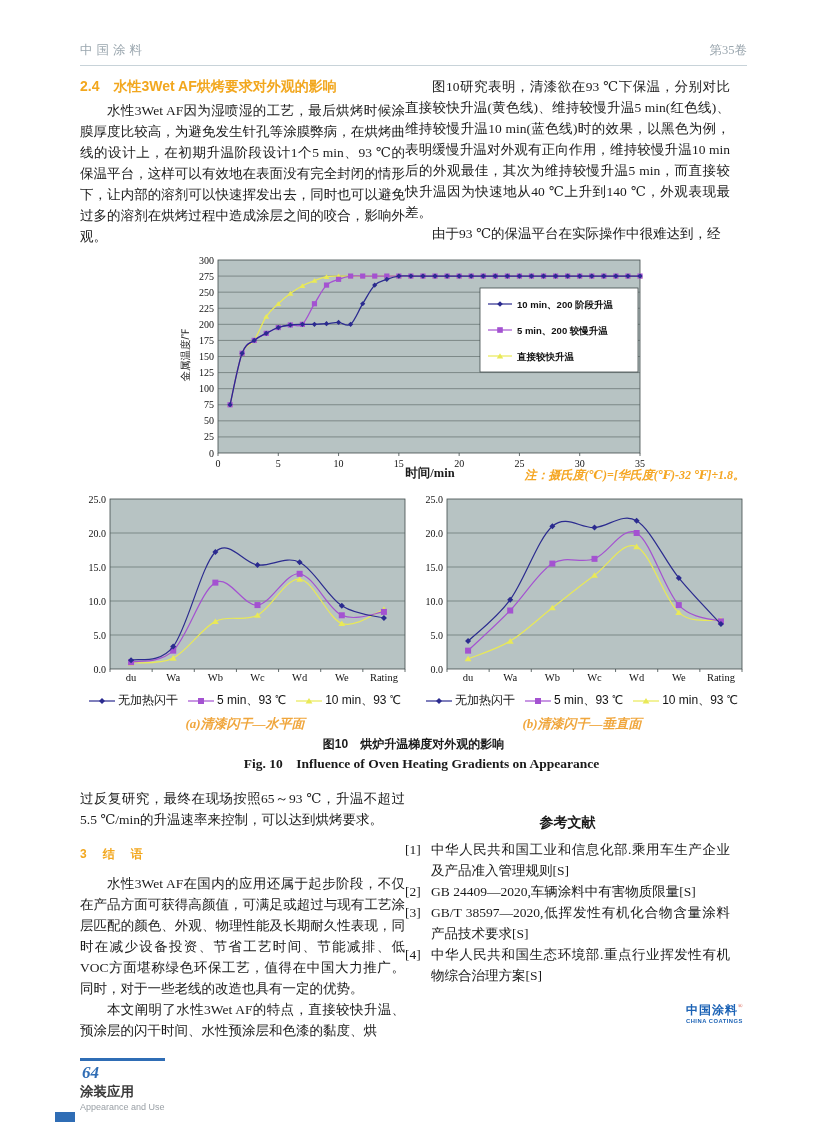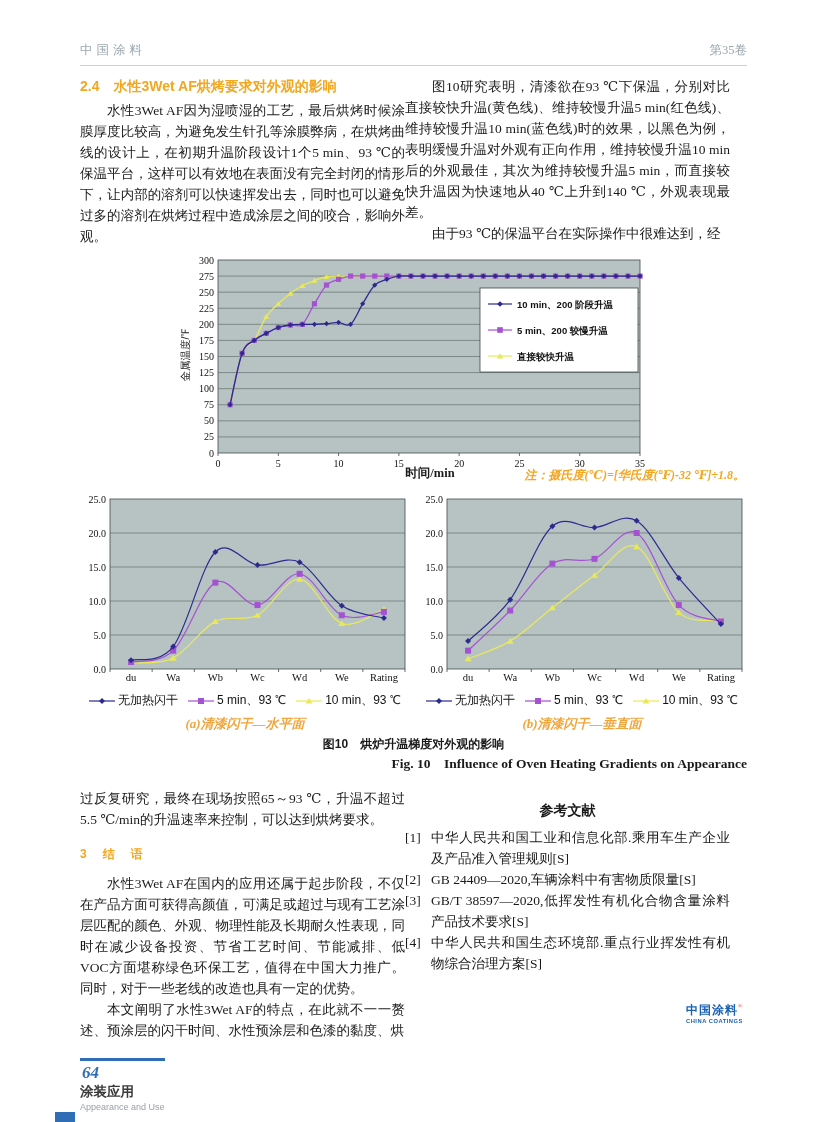--- a/index.html
+++ b/index.html
@@ -30,25 +30,25 @@
   
   .charts-row{position:absolute;top:495px;left:80px;width:667px;display:flex;gap:7px;}
   .chart-block{width:330px;text-align:center;}
   .chart-block svg{display:block;}
   .sc-legend{display:flex;justify-content:center;align-items:center;gap:10px;margin-top:5px;
              font-size:12px;font-family:"Liberation Sans",sans-serif;color:#111;text-align:center;}
   .sc-legend .ent{display:flex;align-items:center;gap:3px;}
   .sub-cap{margin-top:6px;color:#F0A63C;font-weight:bold;font-size:13px;font-style:italic;}
   .figcap-cn{position:absolute;top:736px;left:80px;width:667px;text-align:center;
              font-weight:bold;font-size:12px;}
-  .figcap-en{position:absolute;top:755px;left:80px;width:667px;text-align:right;
+  .figcap-en{position:absolute;top:755px;left:88px;width:667px;text-align:center;
              font-weight:bold;font-size:13.5px;font-family:"Liberation Serif",serif;}
   
   .cols-bottom{top:788px;height:268px;overflow:hidden;}
-  .refs-h{text-align:center;font-weight:bold;font-size:14px;margin:12px 0 6px 0;
+  .refs-h{text-align:center;font-weight:bold;font-size:14px;margin:24px 0 6px 0;
           font-family:"Liberation Sans",sans-serif;}
   .ref{display:flex;font-size:13.5px;line-height:21px;text-align:justify;}
   .ref .rn{width:26px;flex:none;}
   .ref .rt{flex:1;}
   
   .logo{position:absolute;left:686px;top:1000px;color:#1B62B5;text-align:left;line-height:1.1;}
   .logo .cn{font-weight:bold;font-size:12px;letter-spacing:1px;font-family:"Liberation Sans",sans-serif;}
   .logo .reg{color:#d04030;font-size:6px;vertical-align:super;}
   .logo .en{font-weight:bold;font-size:5.8px;letter-spacing:0.5px;font-family:"Liberation Sans",sans-serif;}
   
@@ -408,21 +408,21 @@
   </div>
 
   <div class="figcap-cn hei">图10　烘炉升温梯度对外观的影响</div>
   <div class="figcap-en">Fig. 10　Influence of Oven Heating Gradients on Appearance</div>
 
   <div class="cols cols-bottom">
     <div class="col">
       <p>过反复研究，最终在现场按照65～93 ℃，升温不超过5.5 ℃/min的升温速率来控制，可以达到烘烤要求。</p>
       <p class="h3x hei">3　结　语</p>
       <p class="indent">水性3Wet AF在国内的应用还属于起步阶段，不仅在产品方面可获得高颜值，可满足或超过与现有工艺涂层匹配的颜色、外观、物理性能及长期耐久性表现，同时在减少设备投资、节省工艺时间、节能减排、低VOC方面堪称绿色环保工艺，值得在中国大力推广。同时，对于一些老线的改造也具有一定的优势。</p>
-      <p class="indent">本文阐明了水性3Wet AF的特点，在此就不一一赘述、预涂层的闪干时间、水性预涂层和色漆的黏度、烘</p>
+      <p class="indent">本文阐明了水性3Wet AF的特点，直接较快升温、预涂层的闪干时间、水性预涂层和色漆的黏度、烘</p>
     </div>
     <div class="col">
       <p class="refs-h">参考文献</p>
       <div class="ref">
         <span class="rn">[1]</span>
         <span class="rt">中华人民共和国工业和信息化部.乘用车生产企业及产品准入管理规则[S]</span>
       </div>
       <div class="ref">
         <span class="rn">[2]</span>
         <span class="rt">GB 24409—2020,车辆涂料中有害物质限量[S]</span>

